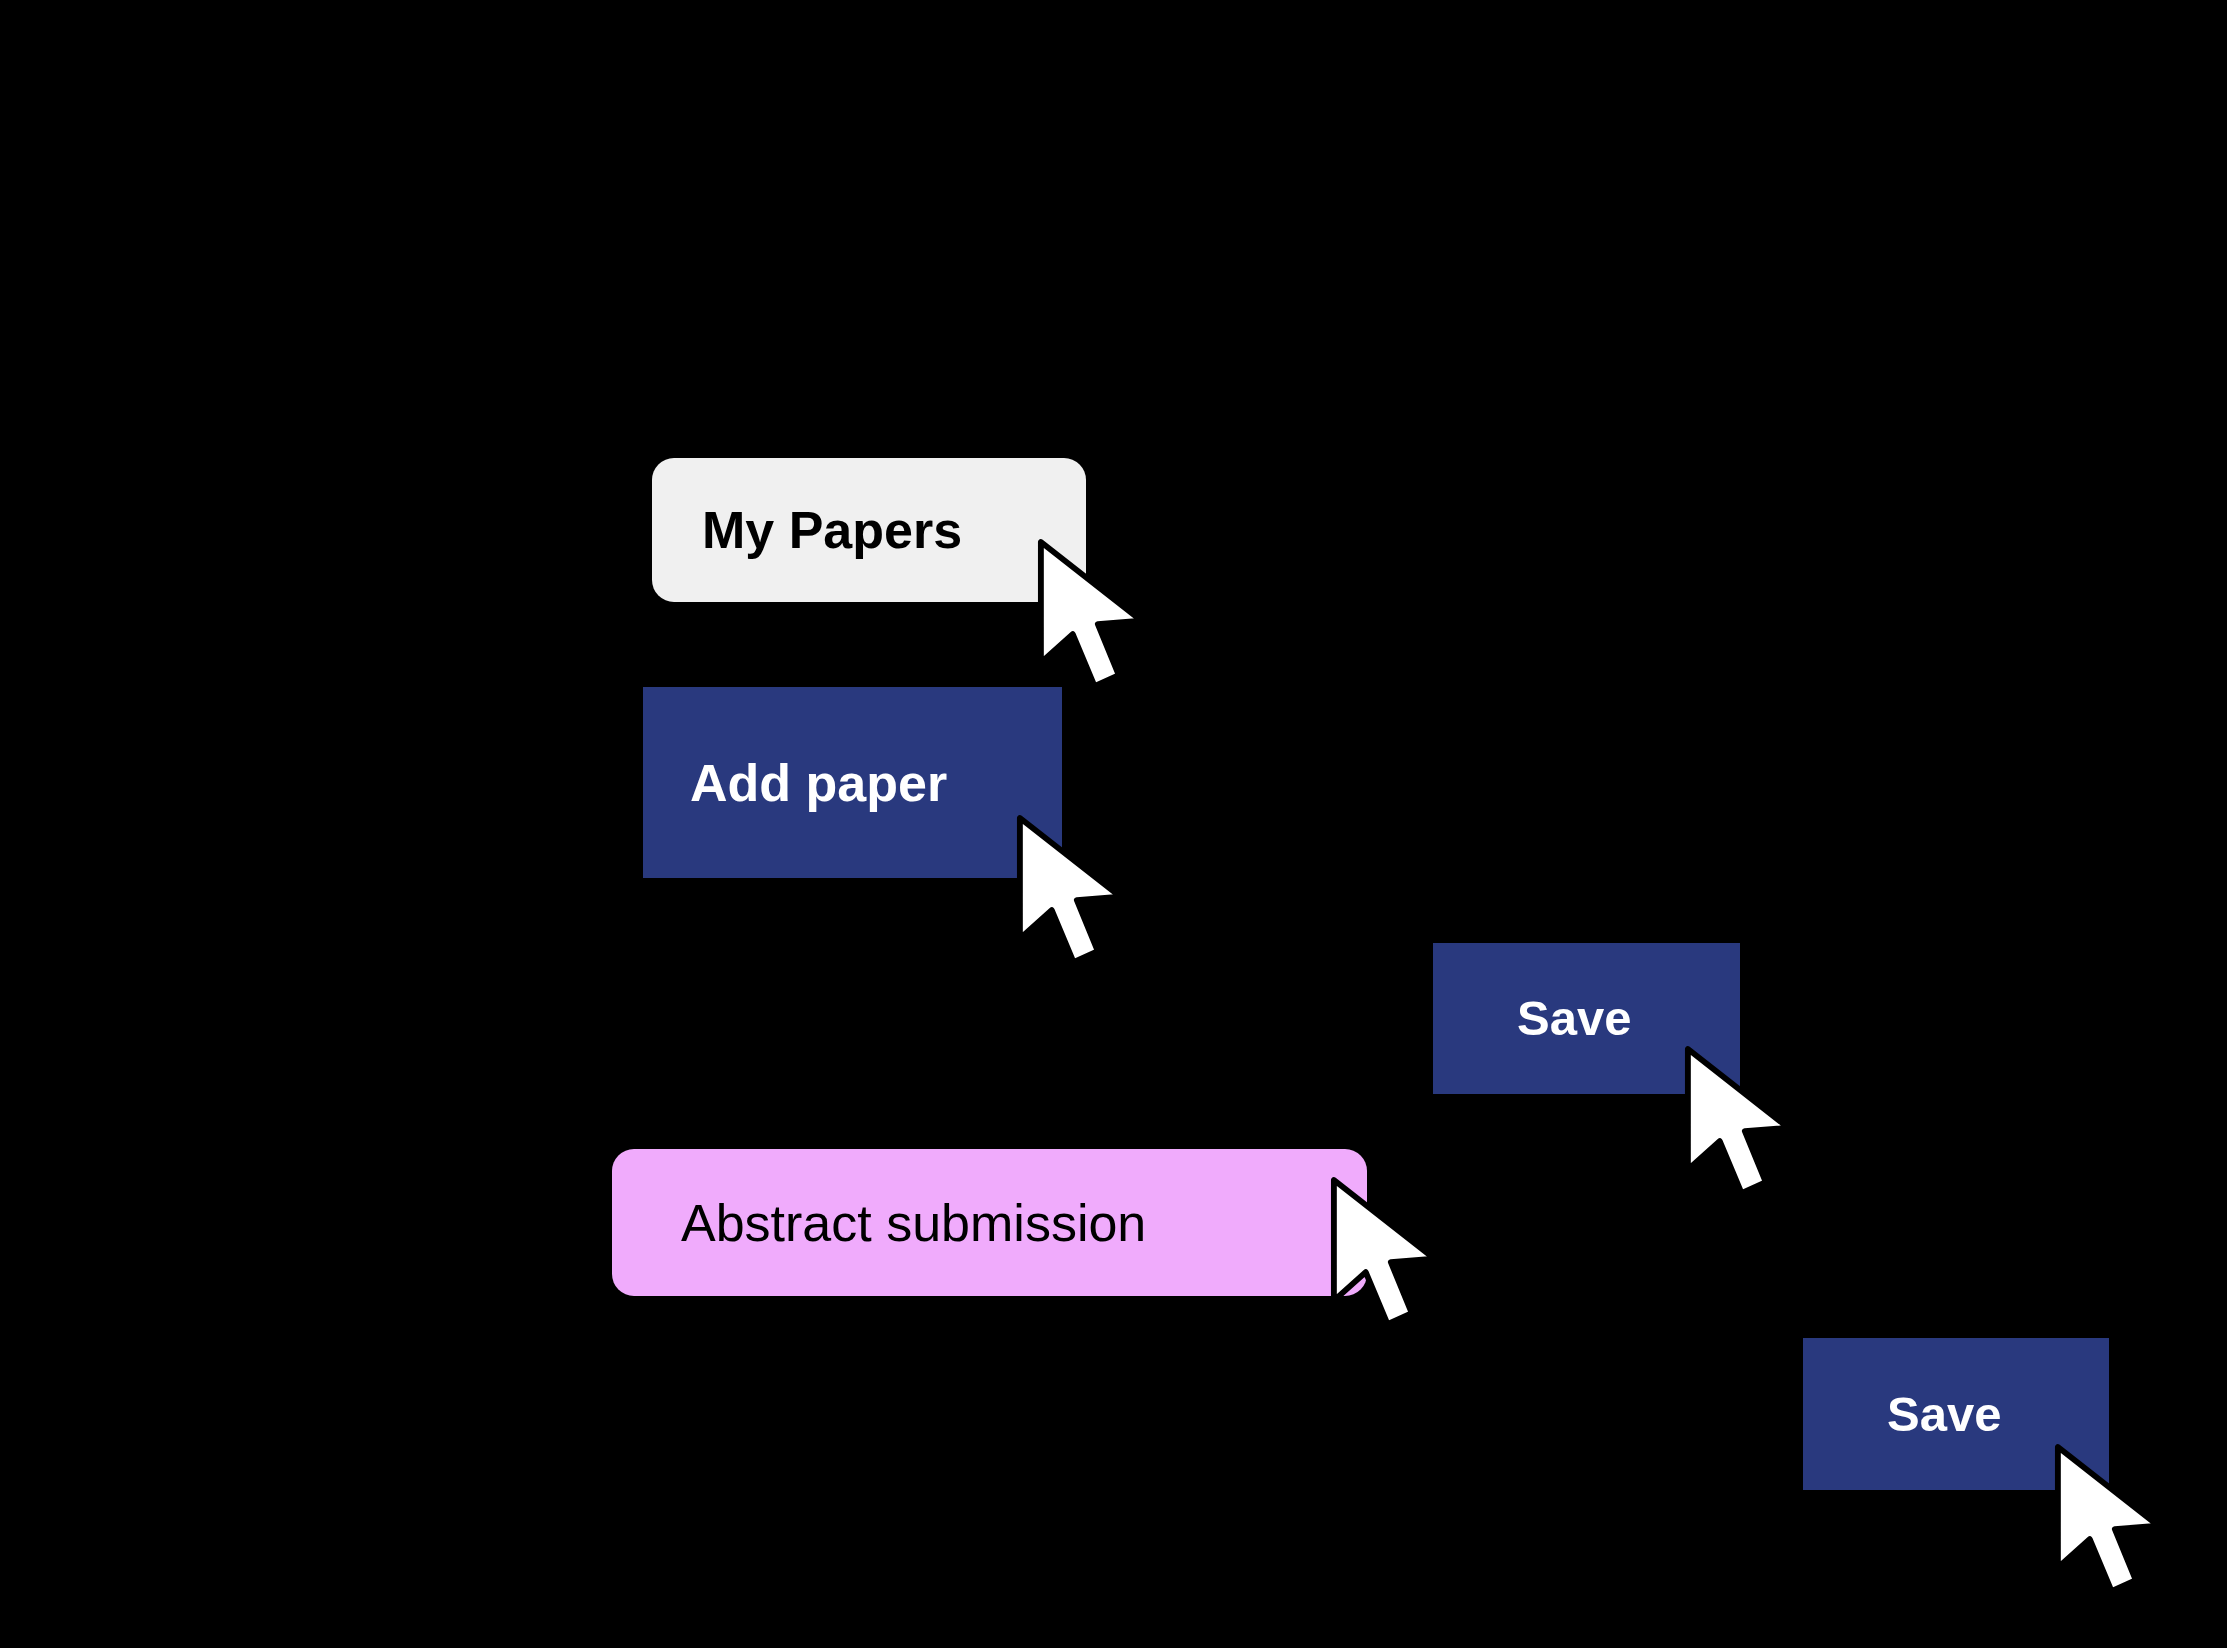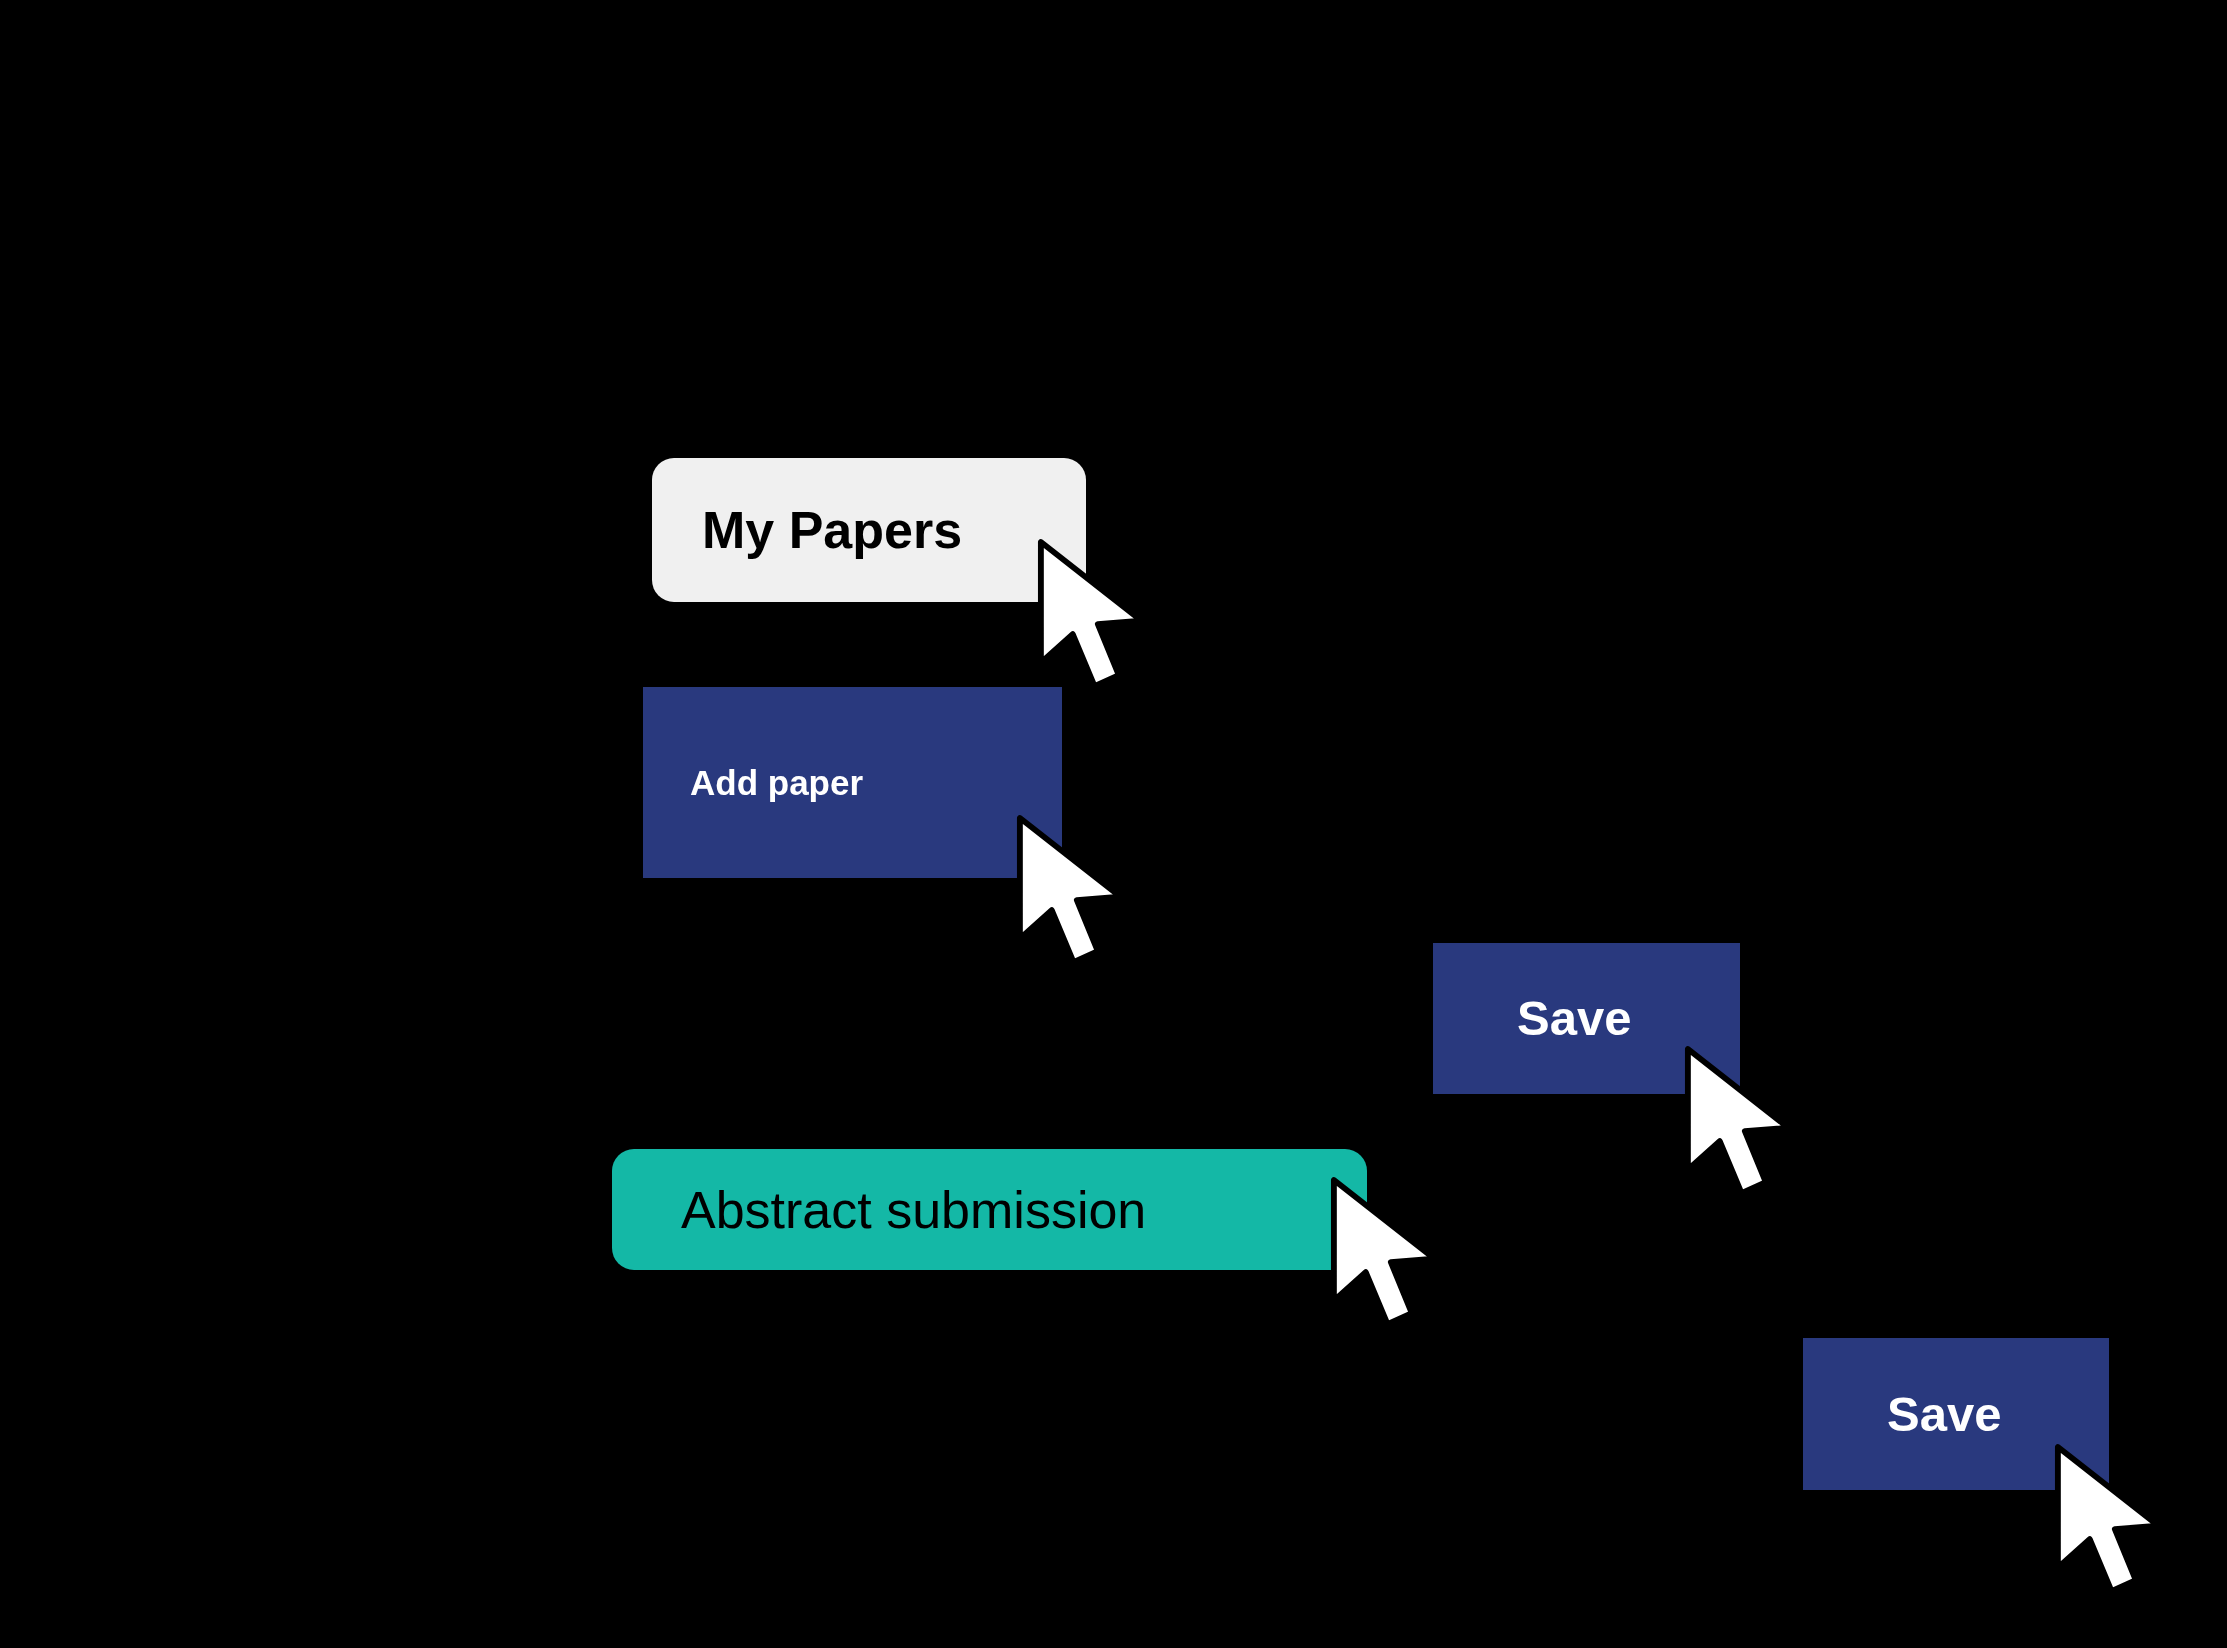--- a/index.html
+++ b/index.html
@@ -70,39 +70,39 @@
 
   <div class="ui-el pill bold-label" id="el-my-papers" style="left: 652px; top: 458px; width: 434px; height: 144px; font-size: 52px; padding-left: 50px; background: rgb(240, 240, 240); color: rgb(0, 0, 0); font-weight: bold;">
     <span class="el-label">My Papers</span>
   </div>
   <div class="cursor" id="cur-my-papers" style="left: 1034px; top: 537px;">
     <svg viewBox="0 0 175 185" xmlns="http://www.w3.org/2000/svg">
       <path d="M8 6 L8 150 L46 116 L72 178 L101 165 L76 104 L128 100 Z" fill="#FFFFFF" stroke="#000000" stroke-width="7" stroke-linejoin="round"></path>
     </svg>
   </div>
 
-  <div class="ui-el btn-primary" id="el-add-paper" style="left: 643px; top: 687px; width: 419px; height: 191px; font-size: 35px; padding-left: 47px; background: rgb(41, 57, 126); color: rgb(255, 255, 255); font-weight: bold;">
+  <div class="ui-el btn-primary" id="el-add-paper" style="left: 643px; top: 687px; width: 419px; height: 191px; font-size: 52px; padding-left: 47px; background: rgb(41, 57, 126); color: rgb(255, 255, 255); font-weight: bold;">
     <span class="el-label">Add paper</span>
   </div>
   <div class="cursor" id="cur-add-paper" style="left: 1013px; top: 813px;">
     <svg viewBox="0 0 175 185" xmlns="http://www.w3.org/2000/svg">
       <path d="M8 6 L8 150 L46 116 L72 178 L101 165 L76 104 L128 100 Z" fill="#FFFFFF" stroke="#000000" stroke-width="7" stroke-linejoin="round"></path>
     </svg>
   </div>
 
   <div class="ui-el btn-primary" id="el-save-first" style="left: 1433px; top: 943px; width: 307px; height: 151px; font-size: 49px; padding-left: 84px; background: rgb(41, 57, 126); color: rgb(255, 255, 255); font-weight: bold;">
     <span class="el-label">Save</span>
   </div>
   <div class="cursor" id="cur-save-first" style="left: 1681px; top: 1044px;">
     <svg viewBox="0 0 175 185" xmlns="http://www.w3.org/2000/svg">
       <path d="M8 6 L8 150 L46 116 L72 178 L101 165 L76 104 L128 100 Z" fill="#FFFFFF" stroke="#000000" stroke-width="7" stroke-linejoin="round"></path>
     </svg>
   </div>
 
-  <div class="ui-el pill regular-label" id="el-abstract-submission" style="left: 612px; top: 1149px; width: 755px; height: 121px; font-size: 52px; padding-left: 69px; background: #14b8a6; color: rgb(0, 0, 0); font-weight: normal;">
+  <div class="ui-el pill regular-label" id="el-abstract-submission" style="left: 612px; top: 1149px; width: 755px; height: 147px; font-size: 52px; padding-left: 69px; background: #f0abfc; color: rgb(0, 0, 0); font-weight: normal;">
     <span class="el-label">Abstract submission</span>
   </div>
   <div class="cursor" id="cur-abstract-submission" style="left: 1327px; top: 1175px;">
     <svg viewBox="0 0 175 185" xmlns="http://www.w3.org/2000/svg">
       <path d="M8 6 L8 150 L46 116 L72 178 L101 165 L76 104 L128 100 Z" fill="#FFFFFF" stroke="#000000" stroke-width="7" stroke-linejoin="round"></path>
     </svg>
   </div>
 
   <div class="ui-el btn-primary" id="el-save-second" style="left: 1803px; top: 1338px; width: 306px; height: 152px; font-size: 49px; padding-left: 84px; background: rgb(41, 57, 126); color: rgb(255, 255, 255); font-weight: bold;">
     <span class="el-label">Save</span>

